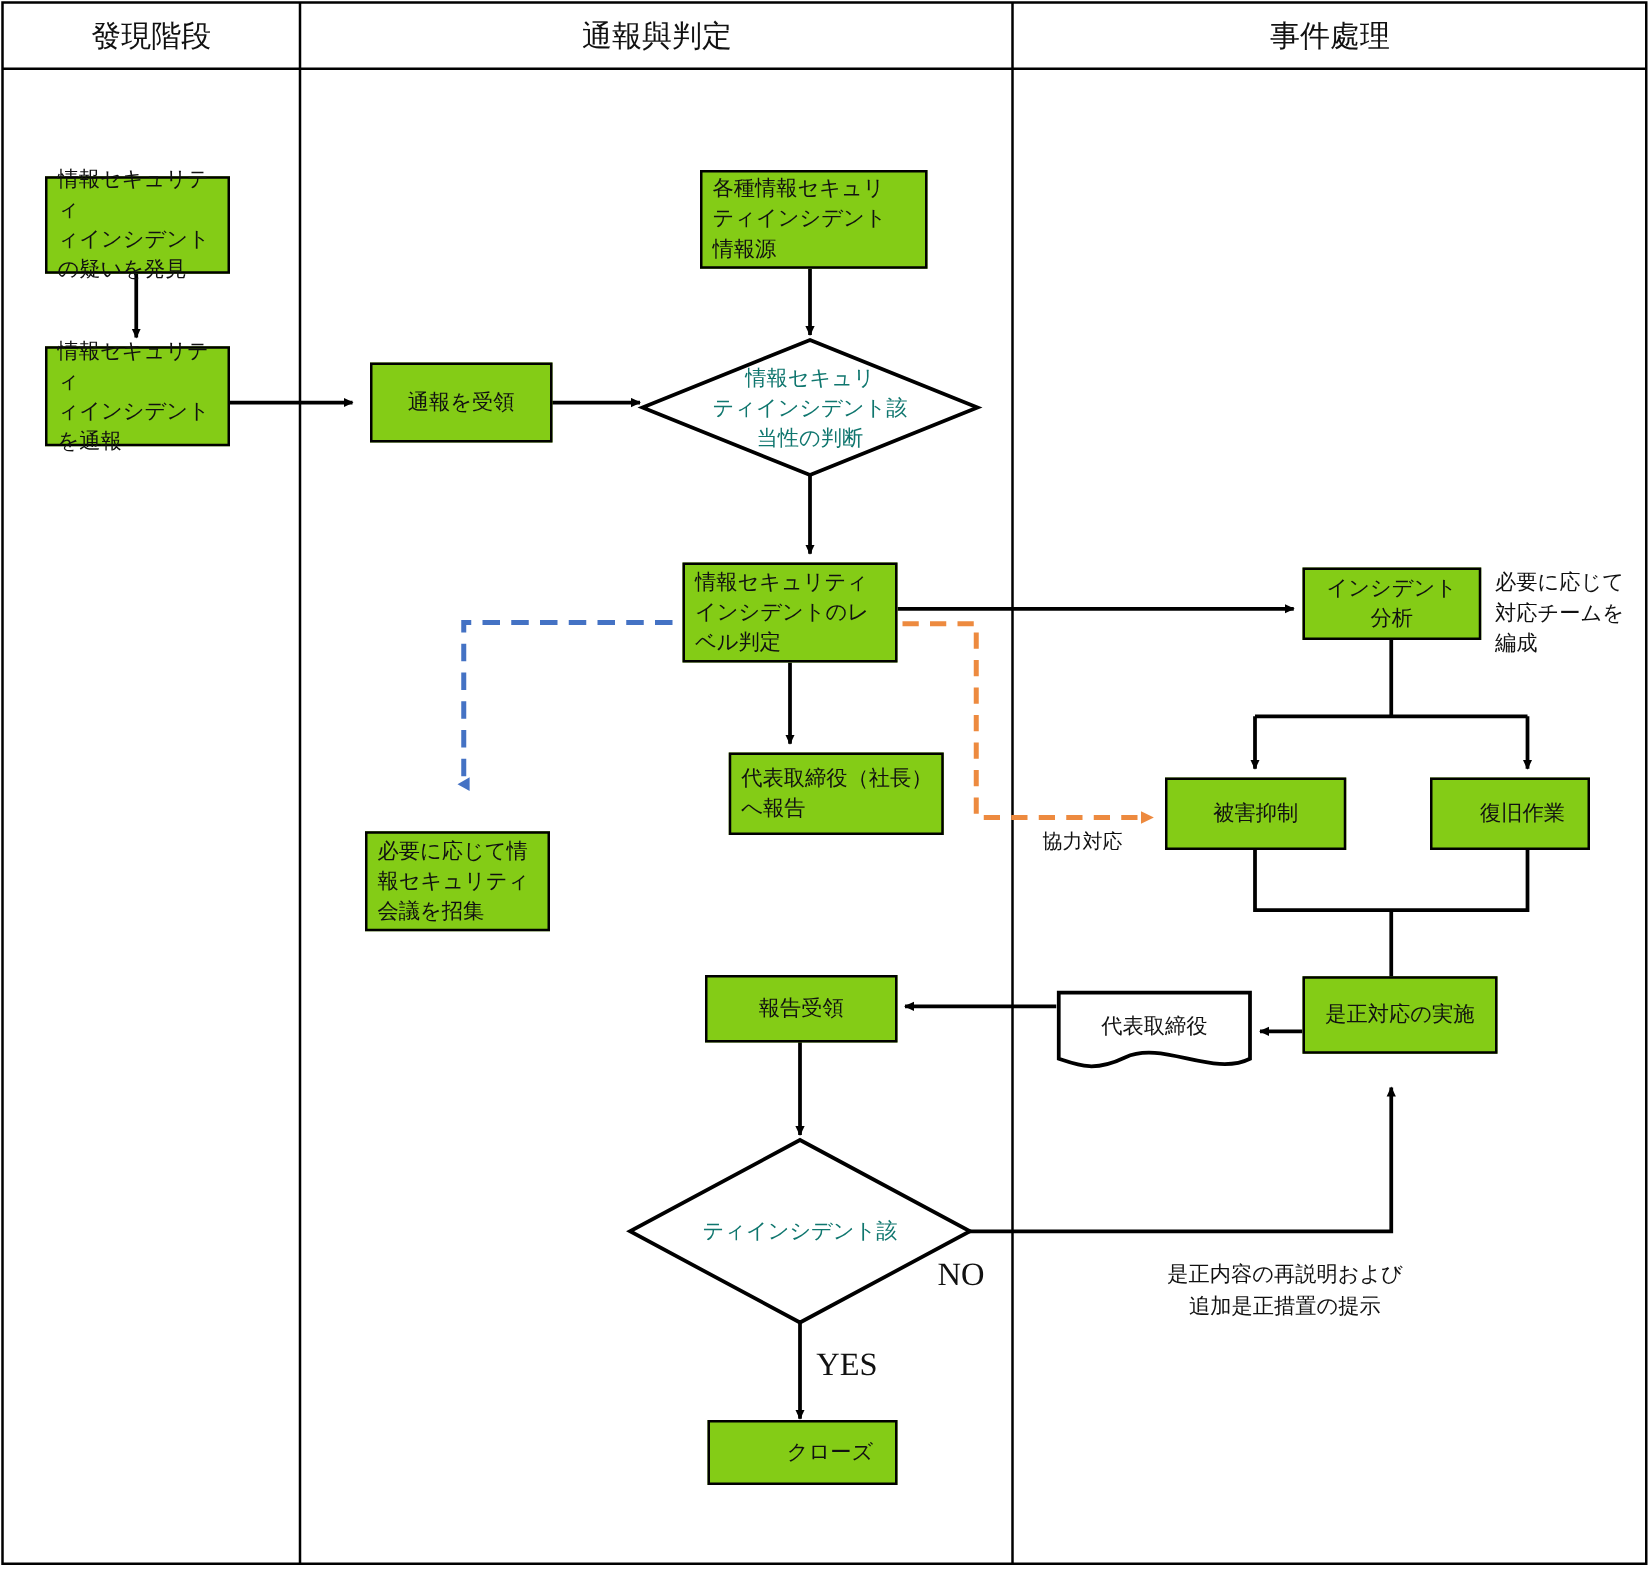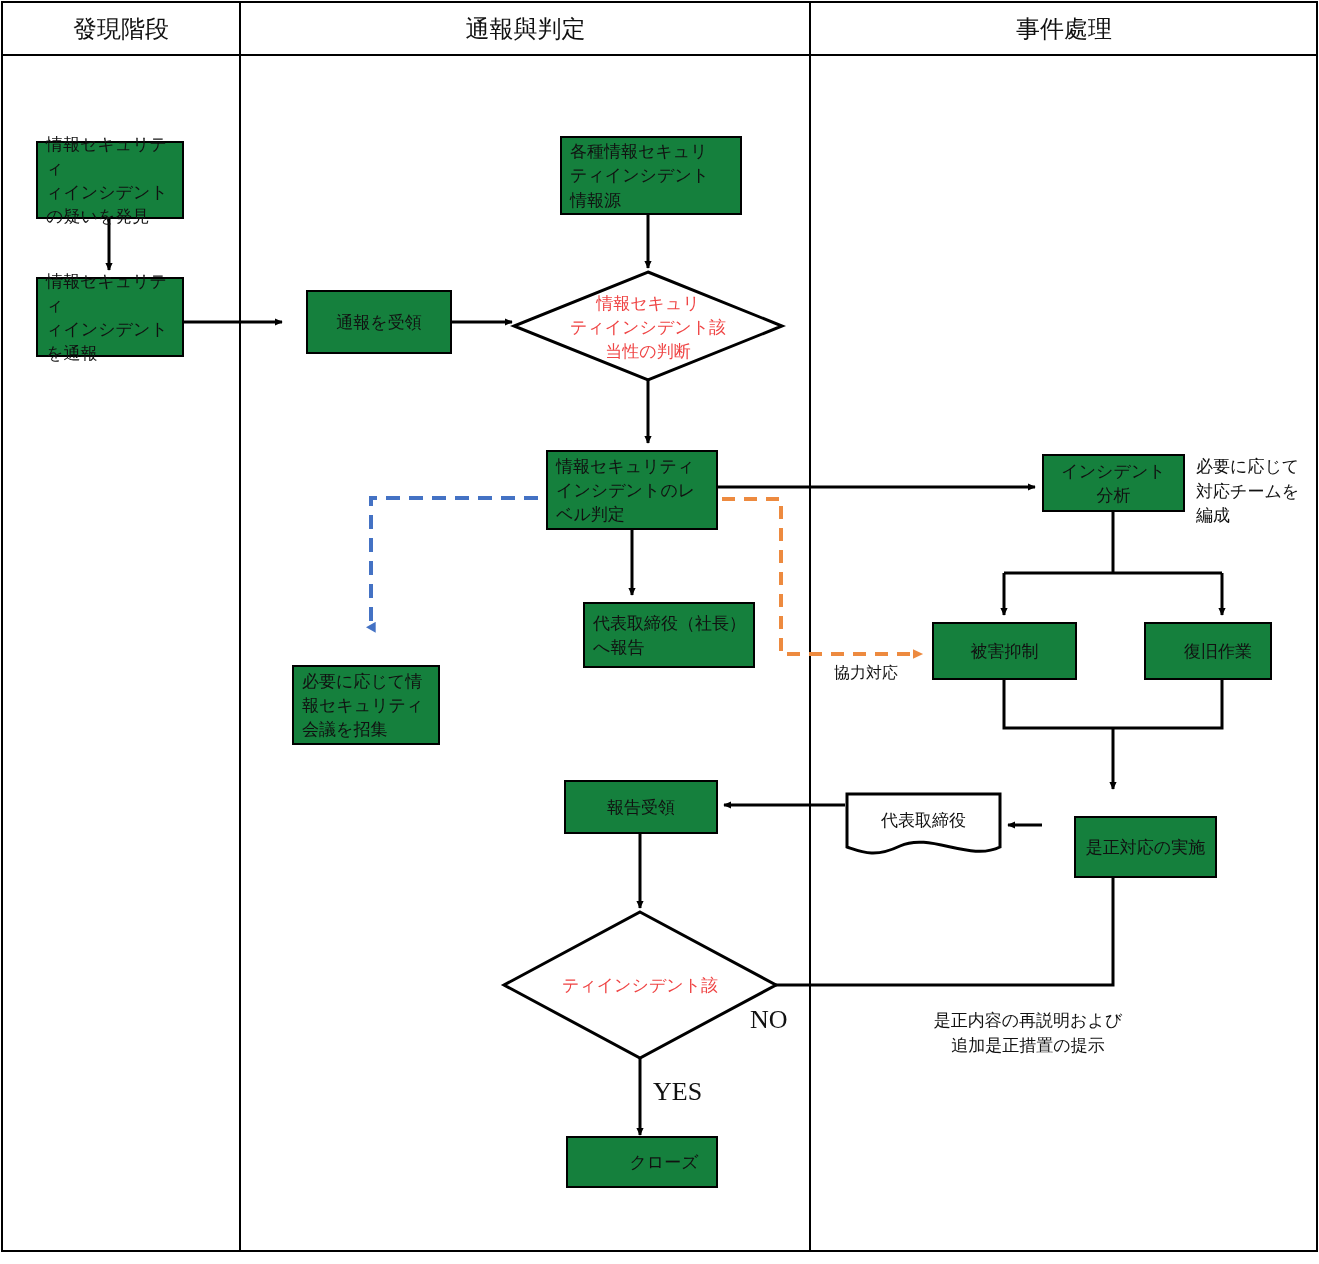--- a/index.html
+++ b/index.html
@@ -32,36 +32,36 @@
     display: flex;
     align-items: center;
     justify-content: center;
     text-align: center;
     color: #111111;
     line-height: 1.42;
     white-space: pre-line;
   }
   .box {
     border: 2px solid #000000;
-    background: #15803d;
+    background: #84cc16;
     font-size: 17px;
   }
   .box-left {
     justify-content: flex-start;
     text-align: left;
     padding-left: 8px;
   }
   .diamond-label {
     position: absolute;
     display: flex;
     align-items: center;
     justify-content: center;
     text-align: center;
     font-size: 17px;
-    color: #ef4444;
+    color: #0f766e;
     line-height: 1.42;
     white-space: pre-line;
     pointer-events: none;
   }
   .annot {
     position: absolute;
     font-size: 17px;
     color: #111111;
     line-height: 1.45;
     white-space: pre-line;
@@ -176,21 +176,21 @@
   <div class="lane-header" style="left:241px;top:3px;  width:569px; height:52px;">通報與判定</div>
 
   <div class="node box box-left" style="left:36px;  top:141px; width:148px; height:78px;">情報セキュリティ
 ィインシデント
 の疑いを発見</div>
 
   <div class="node box box-left" style="left:36px;  top:277px; width:148px; height:80px;">情報セキュリティ
 ィインシデント
 を通報</div>
 
-  <div class="node box" style="left:306px; top:290px; width:146px; height:64px;">通報を受領</div>
+  <div class="node box" style="left:296px; top:290px; width:146px; height:64px;">通報を受領</div>
 
   <div class="node box box-left" style="left:560px; top:136px; width:182px; height:79px;">各種情報セキュリ
 ティインシデント
 情報源</div>
 
   <div class="diamond-label" style="left:528px; top:288px; width:240px; height:78px;">情報セキュリ
 ティインシデント該
 当性の判断</div>
 
   <div class="node box box-left" style="left:546px; top:450px; width:172px; height:80px;">情報セキュリティ
@@ -204,21 +204,21 @@
 報セキュリティ
 会議を招集</div>
 
   <div class="node box" style="left:1042px; top:454px; width:143px; height:58px;">インシデント
 分析</div>
 
   <div class="node box" style="left:932px; top:622px; width:145px; height:58px;">被害抑制</div>
 
   <div class="node box" style="left:1144px; top:622px; width:128px; height:58px;padding-left:20px;">復旧作業</div>
 
-  <div class="node box" style="left:1042px; top:816px; width:143px; height:62px;margin-left:32px;">是正対応の実施</div>
+  <div class="node box" style="left:1042px; top:781px; width:156px; height:62px;">是正対応の実施</div>
 
   <div class="doc-label" style="left:847px; top:794px; width:153px; height:52px;">代表取締役</div>
 
   <div class="node box" style="left:564px; top:780px; width:154px; height:54px;">報告受領</div>
 
   <div class="diamond-label" style="left:512px; top:968px; width:256px; height:34px;">ティインシデント該</div>
 
   <div class="node box" style="left:566px; top:1136px; width:152px; height:52px;padding-left:44px;">クローズ</div>
 
   <div class="annot" style="left:1196px; top:454px; width:120px;">必要に応じて

